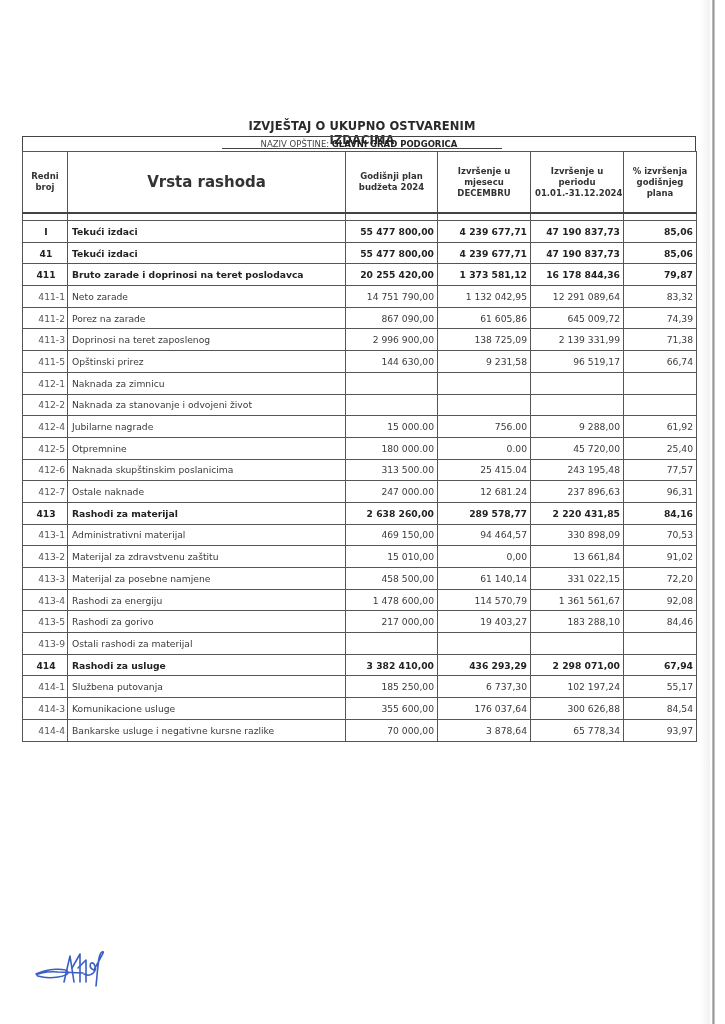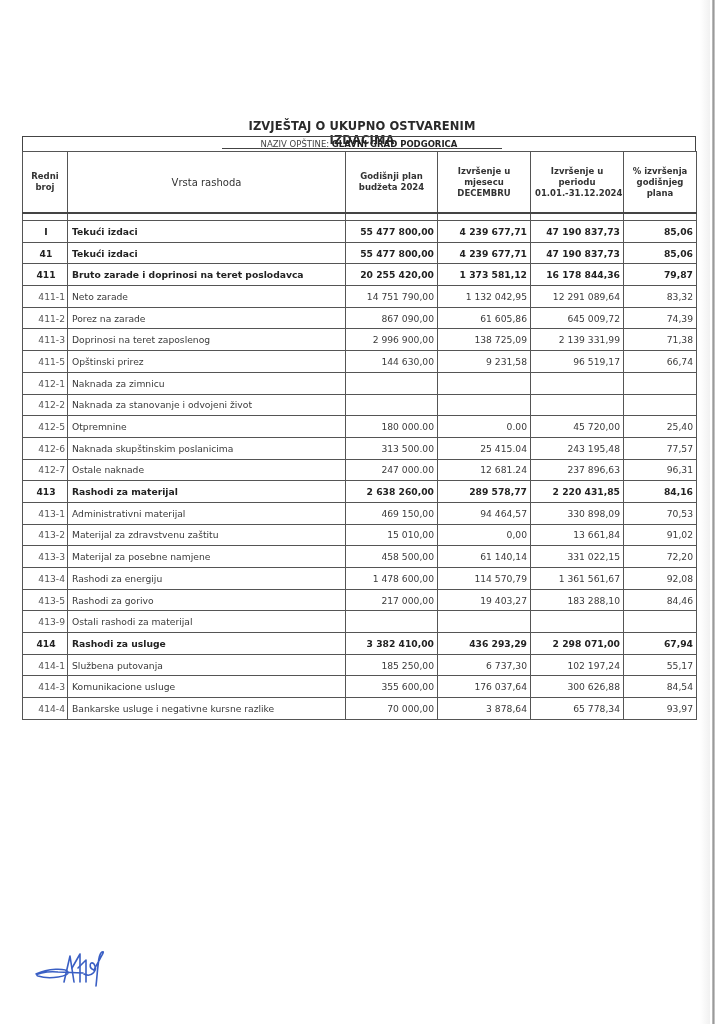--- a/index.html
+++ b/index.html
@@ -6,21 +6,21 @@
   body { width: 725px; height: 1024px; position: relative; overflow: hidden; font-family: "DejaVu Sans", "Liberation Sans", sans-serif; color: #2a2a2a; }
   .page-edge { position: absolute; left: 712px; top: 0; width: 3px; height: 1024px; background: linear-gradient(to right, #c8c8c8, #9a9a9a, #d8d8d8); }
   .page-edge2 { position: absolute; left: 700px; top: 0; width: 10px; height: 1024px; background: linear-gradient(to right, #ffffff, #f1f1f1); }
   .title { position: absolute; left: 222px; top: 119px; width: 280px; text-align: center; font-size: 11.5px; font-weight: bold; letter-spacing: 0.1px; color: #2a2a2a; border-bottom: 1.5px solid #444; padding-bottom: 1px; }
   .tbl-wrap { position: absolute; left: 22px; top: 136px; width: 674px; }
   .subtitle { height: 14px; border: 1.5px solid #444; border-bottom: none; text-align: center; font-size: 8.5px; line-height: 14px; color: #444; }
   .subtitle b { color: #222; }
   table { border-collapse: collapse; width: 674px; table-layout: fixed; }
   td, th { border: 1px solid #555; padding: 0 4px; overflow: hidden; white-space: nowrap; }
   th { font-size: 8.5px; font-weight: bold; color: #333; text-align: center; line-height: 11px; height: 60px; border-bottom: 2.5px solid #444; white-space: normal; }
-  th.nm { font-size: 10px; font-weight: normal; }
+  th.nm { font-size: 15px; font-weight: bold; }
   td { font-size: 9.2px; height: 20.7px; color: #3a3a3a; }
   td.code { text-align: right; padding-right: 2px; color: #555; }
   td.num { text-align: right; padding-right: 3px; }
   tr.bold td { font-weight: bold; color: #222; }
   tr.bold td.code { text-align: center; }
   tr.spacer td { height: 6px; border-left: 1px solid #555; border-right: 1px solid #555; border-top: none; border-bottom: none; }
   table { border: 1.5px solid #444; }
   .sig { position: absolute; left: 28px; top: 938px; width: 100px; height: 55px; }
 </style>
 </head>
@@ -129,20 +129,28 @@
         </tr>
         <tr>
           <td class="code">412-2</td>
           <td>Naknada za stanovanje i odvojeni život</td>
           <td class="num"></td>
           <td class="num"></td>
           <td class="num"></td>
           <td class="num"></td>
         </tr>
         <tr>
+          <td class="code">412-4</td>
+          <td>Jubilarne nagrade</td>
+          <td class="num">15 000.00</td>
+          <td class="num">756.00</td>
+          <td class="num">9 288,00</td>
+          <td class="num">61,92</td>
+        </tr>
+        <tr>
           <td class="code">412-5</td>
           <td>Otpremnine</td>
           <td class="num">180 000.00</td>
           <td class="num">0.00</td>
           <td class="num">45 720,00</td>
           <td class="num">25,40</td>
         </tr>
         <tr>
           <td class="code">412-6</td>
           <td>Naknada skupštinskim poslanicima</td>

